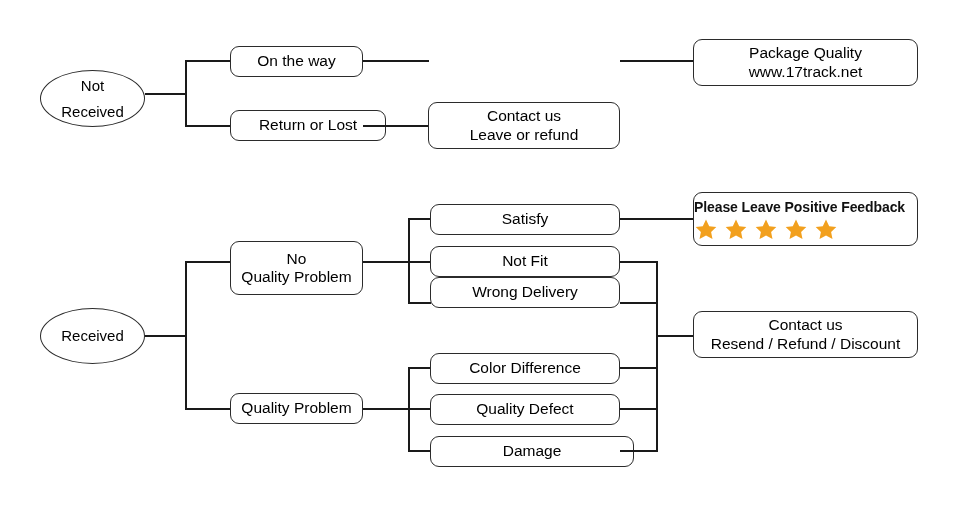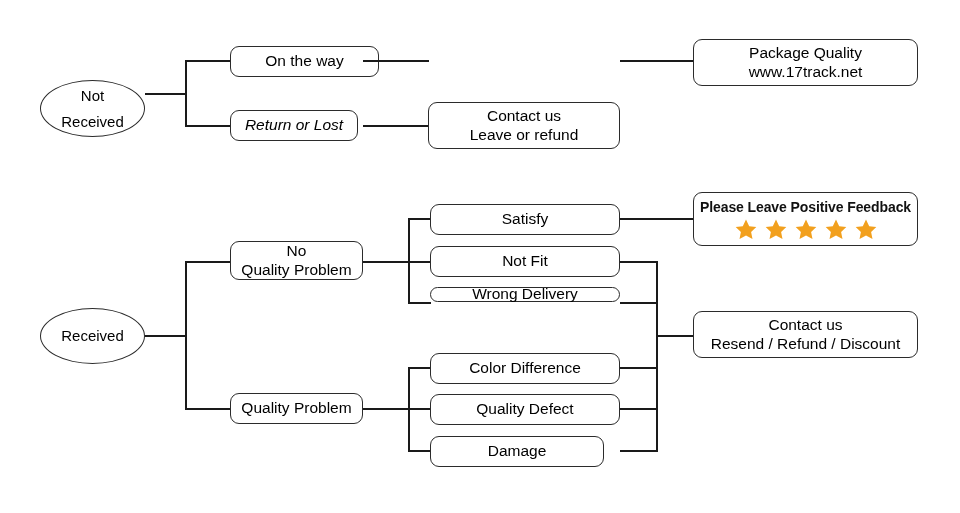--- a/index.html
+++ b/index.html
@@ -53,21 +53,21 @@
 
   
   .feedback {
     position: absolute;
     box-sizing: border-box;
     border: 1.6px solid #2b2b2b;
     border-radius: 9px;
     background: #ffffff;
     display: flex;
     flex-direction: column;
-    align-items: center;
+    align-items: flex-start;
     justify-content: center;
     padding-top: 2px;
   }
   .feedback .fb-title {
     font-size: 14px;
     font-weight: 700;
     color: #111111;
     letter-spacing: -0.1px;
     white-space: nowrap;
   }
@@ -80,38 +80,38 @@
     display: block;
     width: 24px;
     height: 24px;
   }
 </style>
 </head>
 <body>
 
 <div id="canvas">
 
-  <div class="node ellipse" style="left:40px; top:80px; width:105px; height:57px;gap:8px;">
+  <div class="node ellipse" style="left:40px; top:70px; width:105px; height:57px;gap:8px;">
     <span class="ln">Not</span>
     <span class="ln">Received</span>
   </div>
 
   <div class="line-h" style="left:145px; top:93px; width:42px;"></div>
 
   <div class="line-v" style="left:185px; top:61px; height:65px;"></div>
 
   <div class="line-h" style="left:185px; top:60px; width:46px;"></div>
 
   <div class="line-h" style="left:185px; top:125px; width:46px;"></div>
 
-  <div class="node rbox" style="left:230px; top:46px; width:149px; height:31px;">
+  <div class="node rbox" style="left:230px; top:46px; width:133px; height:31px;">
     <span class="ln">On the way</span>
   </div>
 
-  <div class="node rbox" style="left:230px; top:110px; width:128px; height:31px;font-style:italic;">
+  <div class="node rbox" style="left:230px; top:110px; width:156px; height:31px;">
     <span class="ln">Return or Lost</span>
   </div>
 
   <div class="line-h" style="left:363px; top:60px; width:66px;"></div>
 
   <div class="line-h" style="left:363px; top:125px; width:66px;"></div>
 
 
   <div class="node rbox" style="left:428px; top:102px; width:192px; height:47px;">
     <span class="ln">Contact us</span>
@@ -130,58 +130,58 @@
   </div>
 
   <div class="line-h" style="left:145px; top:335px; width:42px;"></div>
 
   <div class="line-v" style="left:185px; top:261px; height:149px;"></div>
 
   <div class="line-h" style="left:185px; top:261px; width:46px;"></div>
 
   <div class="line-h" style="left:185px; top:408px; width:46px;"></div>
 
-  <div class="node rbox" style="left:230px; top:241px; width:133px; height:39px;">
+  <div class="node rbox" style="left:230px; top:241px; width:133px; height:54px;">
     <span class="ln">No</span>
     <span class="ln">Quality Problem</span>
   </div>
 
   <div class="node rbox" style="left:230px; top:393px; width:133px; height:31px;">
     <span class="ln">Quality Problem</span>
   </div>
 
   <div class="line-h" style="left:363px; top:261px; width:46px;"></div>
   <div class="line-v" style="left:408px; top:218px; height:85px;"></div>
   <div class="line-h" style="left:408px; top:218px; width:23px;"></div>
   <div class="line-h" style="left:408px; top:261px; width:23px;"></div>
   <div class="line-h" style="left:408px; top:302px; width:23px;"></div>
 
   <div class="node rbox" style="left:430px; top:204px; width:190px; height:31px;">
     <span class="ln">Satisfy</span>
   </div>
   <div class="node rbox" style="left:430px; top:246px; width:190px; height:31px;">
     <span class="ln">Not Fit</span>
   </div>
-  <div class="node rbox" style="left:430px; top:287px; width:190px; height:15px;">
+  <div class="node rbox" style="left:430px; top:277px; width:190px; height:31px;">
     <span class="ln">Wrong Delivery</span>
   </div>
 
   <div class="line-h" style="left:363px; top:408px; width:46px;"></div>
   <div class="line-v" style="left:408px; top:367px; height:84px;"></div>
   <div class="line-h" style="left:408px; top:367px; width:23px;"></div>
   <div class="line-h" style="left:408px; top:408px; width:23px;"></div>
   <div class="line-h" style="left:408px; top:450px; width:23px;"></div>
 
   <div class="node rbox" style="left:430px; top:394px; width:190px; height:31px;">
     <span class="ln">Quality Defect</span>
   </div>
   <div class="node rbox" style="left:430px; top:353px; width:190px; height:31px;">
     <span class="ln">Color Difference</span>
   </div>
-  <div class="node rbox" style="left:430px; top:436px; width:174px; height:31px;">
+  <div class="node rbox" style="left:430px; top:436px; width:204px; height:31px;">
     <span class="ln">Damage</span>
   </div>
 
   <div class="line-h" style="left:620px; top:218px; width:74px;"></div>
 
   <div class="line-h" style="left:620px; top:261px; width:38px;"></div>
   <div class="line-h" style="left:620px; top:302px; width:38px;"></div>
   <div class="line-h" style="left:620px; top:367px; width:38px;"></div>
   <div class="line-h" style="left:620px; top:408px; width:38px;"></div>
   <div class="line-h" style="left:620px; top:450px; width:38px;"></div>

